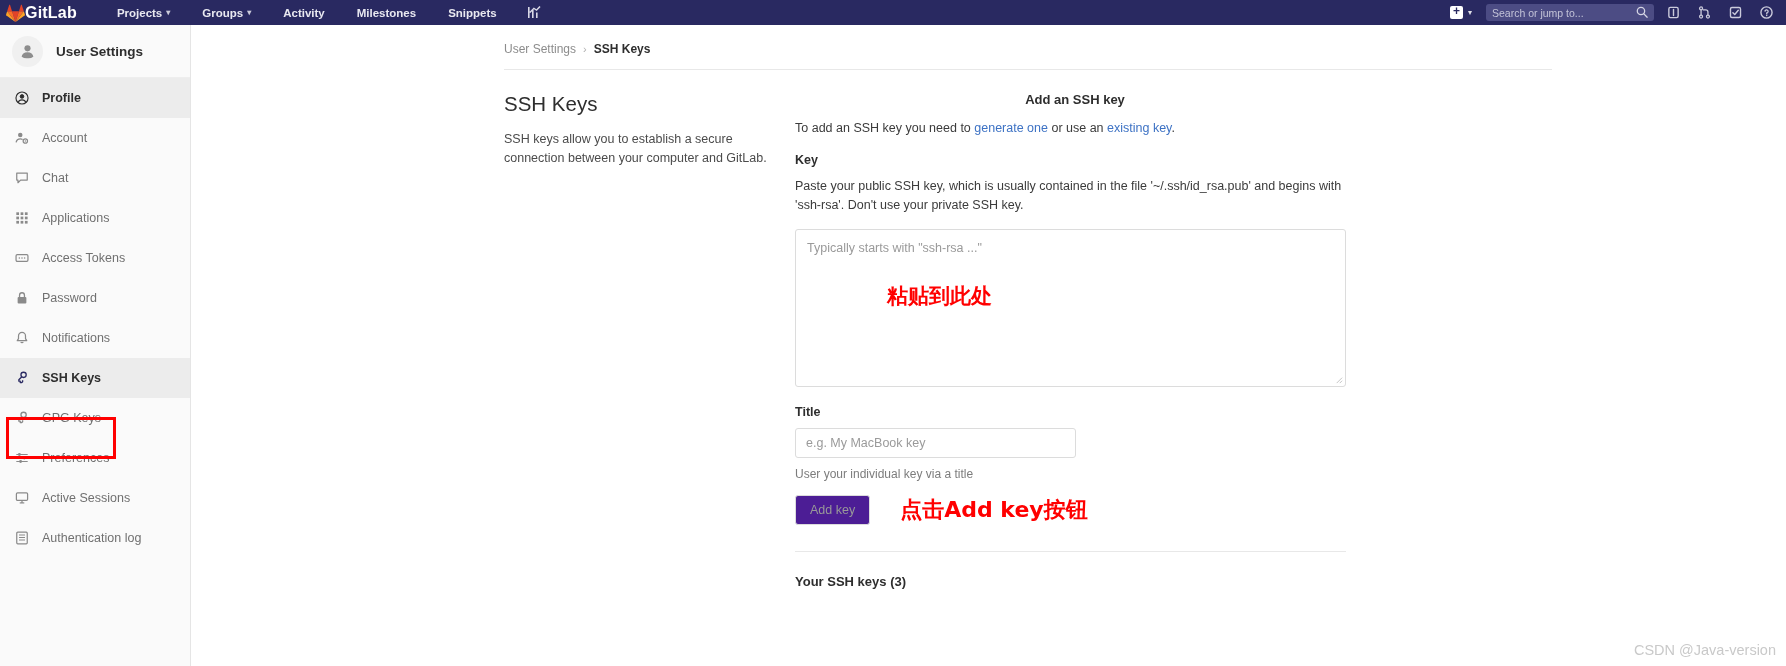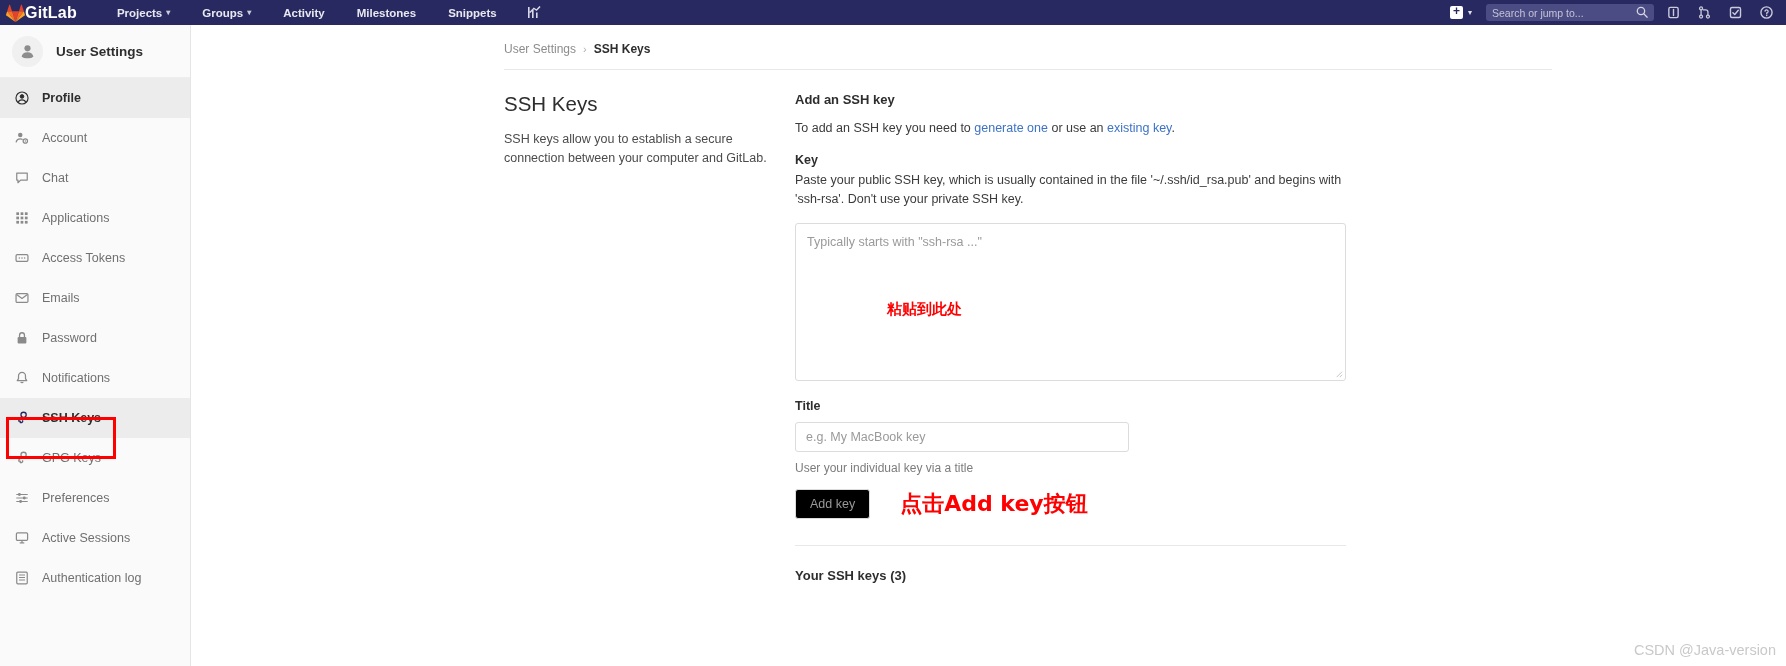--- a/index.html
+++ b/index.html
@@ -98,58 +98,58 @@
     margin: 13px 0 0 313px; width: 1048px; height: 1px; background: #e8e8e8;
   }
 
   .cols { display: flex; padding-left: 313px; padding-top: 22px; }
   .col-left { width: 291px; padding-right: 28px; }
   .col-right { width: 560px; }
 
   .h1 { font-size: 20.5px; color: #2e2e2e; font-weight: normal; margin-bottom: 14px; }
   .lead { font-size: 12.5px; color: #4b4b4b; line-height: 1.55; }
 
-  .sec-title { font-size: 13px; color: #2e2e2e; font-weight: bold; margin-bottom: 12px; }
+  .sec-title { font-size: 13px; color: #2e2e2e; font-weight: bold; margin-bottom: 12px; text-align: center; }
   .para { font-size: 12.5px; color: #3b3b3b; line-height: 1.5; margin-bottom: 15px; }
   .para a { color: #3d72c4; text-decoration: none; cursor: pointer; }
-  .label { font-size: 12.5px; color: #2e2e2e; font-weight: bold; margin-bottom: 4px; }
+  .label { font-size: 12.5px; color: #2e2e2e; font-weight: bold; margin-bottom: 10px; }
 
   .keybox {
     position: relative;
     width: 551px; height: 158px;
     border: 1px solid #dcdcdc; border-radius: 3px;
     background: #fff;
   }
   .keybox .ph {
     position: absolute; left: 11px; top: 11px;
     font-size: 12.5px; color: #9a9a9a;
   }
   .keybox .resize {
     position: absolute; right: 2px; bottom: 2px; width: 9px; height: 9px;
   }
   .annot-red {
     position: absolute; color: #ff0000; font-weight: bold;
     font-family: "DejaVu Sans", sans-serif;
     white-space: nowrap;
   }
-  .annot-paste { left: 91px; top: 76px; font-size: 15px; }
+  .annot-paste { left: 91px; top: 52px; font-size: 21px; }
 
   .title-label { font-size: 12.5px; color: #2e2e2e; font-weight: bold; margin: 18px 0 9px; }
   .title-input {
-    width: 334px; height: 30px;
+    width: 281px; height: 30px;
     border: 1px solid #dcdcdc; border-radius: 3px;
     padding: 0 10px; font-size: 12.5px; color: #2e2e2e;
     font-family: "Liberation Sans", sans-serif; outline: none; background: #fff;
   }
   .title-input::placeholder { color: #9a9a9a; }
   .hint { font-size: 12px; color: #7c7c7c; margin: 9px 0 14px; }
 
   .btnrow { display: flex; align-items: center; gap: 30px; }
   .addkey-btn {
-    background: #000000; border: 1px solid #dcdcdc; border-radius: 3px;
+    background: #4c1d95; border: 1px solid #dcdcdc; border-radius: 3px;
     color: #999; font-size: 12.5px; padding: 7px 14px; cursor: pointer;
     font-family: "Liberation Sans", sans-serif;
   }
   .annot-click { font-size: 22px; position: static; text-align: center; }
 
   .rule2 { width: 551px; height: 1px; background: #e8e8e8; margin: 26px 0 0; }
   .yourkeys { font-size: 13px; color: #2e2e2e; font-weight: bold; margin-top: 22px; }
 
   .watermark {
     position: absolute; right: 10px; bottom: 8px;
@@ -314,29 +314,20 @@
           <g fill="#8a8a8a">
             <circle cx="5" cy="8" r=".9"></circle>
             <circle cx="8" cy="8" r=".9"></circle>
             <circle cx="11" cy="8" r=".9"></circle>
           </g>
         </svg>
     </span>
     <span>Access Tokens</span>
   </div>
 
-  <div class="side-item">
-    <span class="ic">
-      <svg width="14" height="14" viewBox="0 0 16 16">
-          <rect x="1.2" y="3" width="13.6" height="10" rx="1.3" fill="none" stroke="#8a8a8a" stroke-width="1.4"></rect>
-          <path d="M1.8 4 8 8.6 14.2 4" fill="none" stroke="#8a8a8a" stroke-width="1.4"></path>
-        </svg>
-    </span>
-    <span>Emails</span>
-  </div>
 
   <div class="side-item">
     <span class="ic">
       <svg width="14" height="14" viewBox="0 0 16 16">
           <rect x="3" y="6.8" width="10" height="7.4" rx="1.2" fill="#8a8a8a"></rect>
           <path d="M5.2 6.8V4.8a2.8 2.8 0 0 1 5.6 0v2" fill="none" stroke="#8a8a8a" stroke-width="1.5"></path>
         </svg>
     </span>
     <span>Password</span>
   </div>

